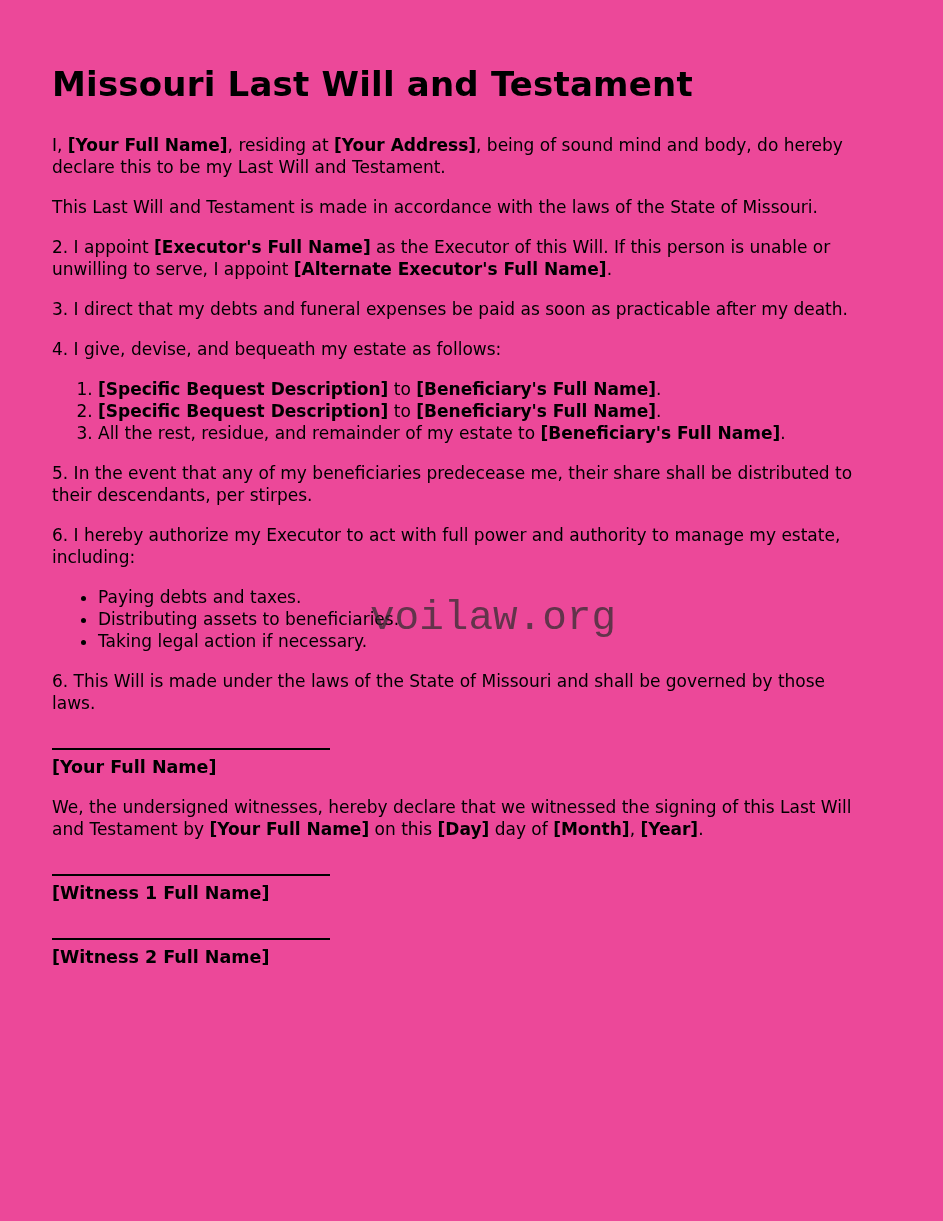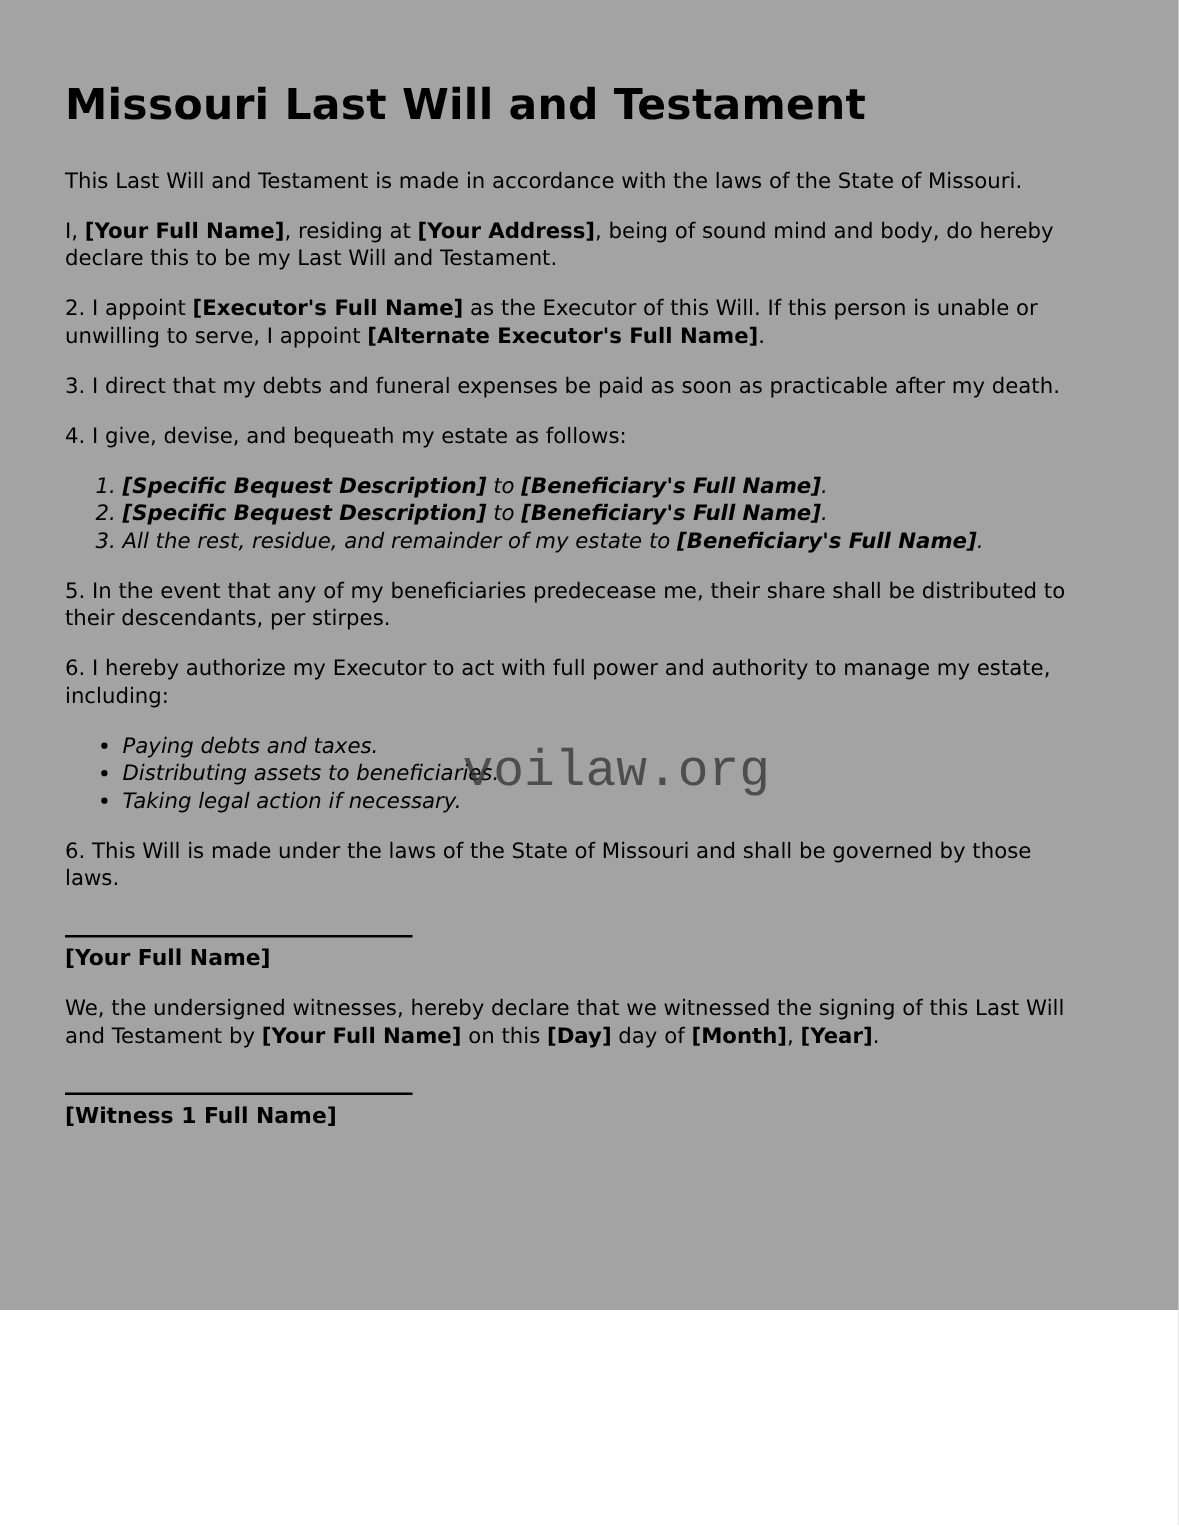--- a/index.html
+++ b/index.html
@@ -3,22 +3,22 @@
 <meta charset="utf-8">
 <style>
   html, body {
     margin: 0;
     padding: 0;
     background: #ffffff;
   }
   .page {
     position: relative;
     width: 943px;
-    height: 1048px;
-    background: #a3a3a3;
+    height: 1221px;
+    background: #ec4899;
     box-sizing: border-box;
     padding: 64px 80px 0 52px;
     font-family: "DejaVu Sans", "Liberation Sans", sans-serif;
     color: #000000;
     font-size: 17px;
     line-height: 22px;
     overflow: hidden;
   }
   h1.doc-title {
     font-size: 34px;
@@ -29,21 +29,20 @@
   }
   .para {
     margin: 0 0 18px 0;
   }
   .para b, li b, .sig-label {
     font-weight: bold;
   }
   ol.doc-ol, ul.doc-ul {
     margin: 12px 0 18px 0;
     padding-left: 46px;
-    font-style: italic;
   }
   ul.doc-ul {
     list-style-type: disc;
   }
   li {
     line-height: 22px;
   }
   .sig-block {
     margin: 34px 0 18px 0;
   }
@@ -68,22 +67,22 @@
     pointer-events: none;
   }
 </style>
 </head>
 <body>
 
 <div class="page">
   <h1 class="doc-title">Missouri Last Will and Testament</h1>
 
   <div>
+      <p class="para"><span>I, </span><b>[Your Full Name]</b><span>, residing at </span><b>[Your Address]</b><span>, being of sound mind and body, do hereby declare this to be my Last Will and Testament.</span></p>
       <p class="para"><span>This Last Will and Testament is made in accordance with the laws of the State of Missouri.</span></p>
-      <p class="para"><span>I, </span><b>[Your Full Name]</b><span>, residing at </span><b>[Your Address]</b><span>, being of sound mind and body, do hereby declare this to be my Last Will and Testament.</span></p>
       <p class="para"><span>2. I appoint </span><b>[Executor's Full Name]</b><span> as the Executor of this Will. If this person is unable or unwilling to serve, I appoint </span><b>[Alternate Executor's Full Name]</b><span>.</span></p>
       <p class="para"><span>3. I direct that my debts and funeral expenses be paid as soon as practicable after my death.</span></p>
       <p class="para"><span>4. I give, devise, and bequeath my estate as follows:</span></p>
       <ol class="doc-ol">
         <li><b>[Specific Bequest Description]</b><span> to </span><b>[Beneficiary's Full Name]</b><span>.</span></li>
         <li><b>[Specific Bequest Description]</b><span> to </span><b>[Beneficiary's Full Name]</b><span>.</span></li>
         <li><span>All the rest, residue, and remainder of my estate to </span><b>[Beneficiary's Full Name]</b><span>.</span></li>
       </ol>
       <p class="para"><span>5. In the event that any of my beneficiaries predecease me, their share shall be distributed to their descendants, per stirpes.</span></p>
       <p class="para"><span>6. I hereby authorize my Executor to act with full power and authority to manage my estate, including:</span></p>
@@ -95,16 +94,20 @@
       <p class="para"><span>6. This Will is made under the laws of the State of Missouri and shall be governed by those laws.</span></p>
       <div class="sig-block">
         <div class="sig-line"></div>
         <div class="sig-label">[Your Full Name]</div>
       </div>
       <p class="para"><span>We, the undersigned witnesses, hereby declare that we witnessed the signing of this Last Will and Testament by </span><b>[Your Full Name]</b><span> on this </span><b>[Day]</b><span> day of </span><b>[Month]</b><span>, </span><b>[Year]</b><span>.</span></p>
       <div class="sig-block">
         <div class="sig-line"></div>
         <div class="sig-label">[Witness 1 Full Name]</div>
       </div>
+      <div class="sig-block">
+        <div class="sig-line"></div>
+        <div class="sig-label">[Witness 2 Full Name]</div>
+      </div>
     </div>
 
   <div class="watermark">voilaw.org</div>
 </div>
 
 </body></html>

